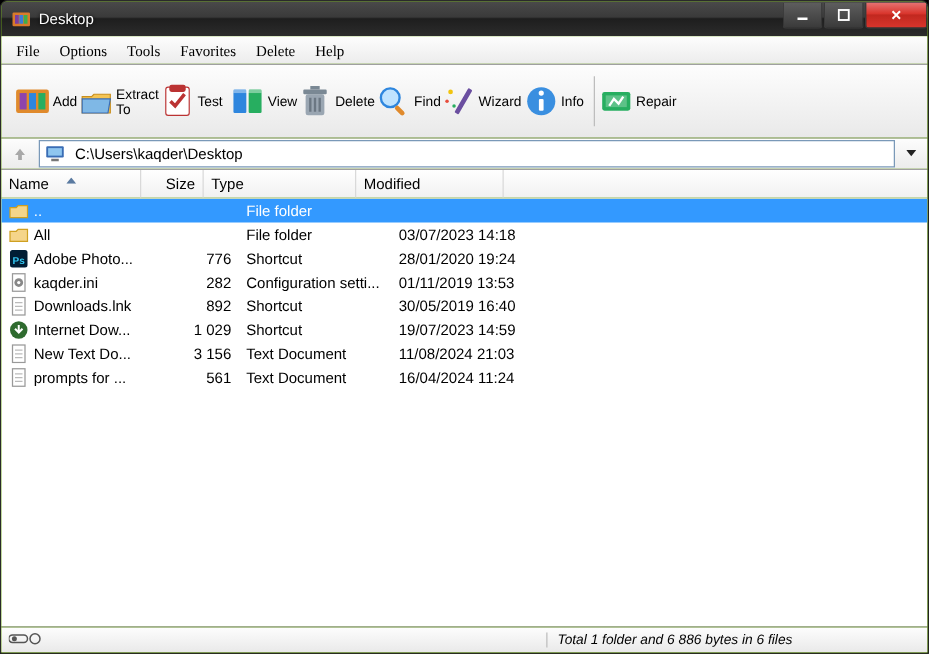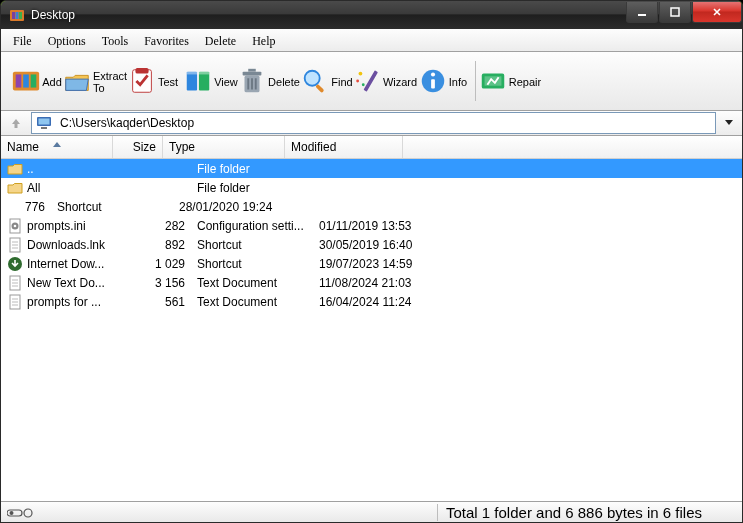--- a/index.html
+++ b/index.html
@@ -41,21 +41,21 @@
 .filelist{flex:1;overflow:auto;background:#fff;}
 .row{height:19px;display:flex;align-items:center;}
 .row.selected{background:#3399ff;color:#fff;}
 .cell{box-sizing:border-box;padding:0 6px;overflow:hidden;white-space:nowrap;text-overflow:ellipsis;}
 .cell.name{width:140px;display:flex;align-items:center;gap:4px;}
 .cell.size{width:50px;text-align:right;}
 .cell.type{width:122px;}
 .cell.mod{width:118px;}
 .ficon{width:16px;height:16px;flex:none;display:flex;align-items:center;justify-content:center;}
 
-.statusbar{height:20px;background:linear-gradient(to bottom,#fdfdfd,#e9e9e9);border-top:1px solid #a0a0a0;display:flex;align-items:center;font-size:15px;}
+.statusbar{height:20px;background:linear-gradient(to bottom,#fdfdfd,#e9e9e9);border-top:1px solid #a0a0a0;display:flex;align-items:center;font-size:11px;font-style:italic;}
 .statusbar .left{width:430px;padding-left:6px;display:flex;align-items:center;gap:6px;}
 .statusbar .right{flex:1;border-left:1px solid #bdbdbd;padding-left:8px;}
 </style>
 </head>
 <body>
 
 <div class="window">
 
   <div class="titlebar">
     <span class="icon">
@@ -251,36 +251,46 @@
         <div class="cell name">
           <span class="ficon">
             <svg width="16" height="16" viewBox="0 0 16 16">
               <path d="M1 5 L6 5 L7.5 3.5 L15 3.5 L15 13 L1 13 Z" fill="#f5d58a" stroke="#cfa021"></path>
             </svg>
           </span>
           <span>All</span>
         </div>
         <div class="cell size"></div>
         <div class="cell type">File folder</div>
-      </div>
-      <div class="row">
+        <div class="cell mod">03/07/2023 14:18</div>
+      </div>
+      <div class="row">
+        <div class="cell name">
+          <span class="ficon">
+            <svg width="16" height="16" viewBox="0 0 16 16">
+              <rect x="1" y="1" width="14" height="14" rx="2" fill="#001d34"></rect>
+              <text x="8" y="12" text-anchor="middle" font-size="8" font-weight="700" fill="#31c5f0">Ps</text>
+            </svg>
+          </span>
+          <span>Adobe Photo...</span>
+        </div>
         <div class="cell size">776</div>
         <div class="cell type">Shortcut</div>
         <div class="cell mod">28/01/2020 19:24</div>
       </div>
       <div class="row">
         <div class="cell name">
           <span class="ficon">
             <svg width="16" height="16" viewBox="0 0 16 16">
               <rect x="3" y="1" width="10" height="14" fill="#fff" stroke="#999"></rect>
               <circle cx="8" cy="8" r="3.5" fill="#888"></circle>
               <circle cx="8" cy="8" r="1.3" fill="#fff"></circle>
             </svg>
           </span>
-          <span>prompts.ini</span>
+          <span>kaqder.ini</span>
         </div>
         <div class="cell size">282</div>
         <div class="cell type">Configuration setti...</div>
         <div class="cell mod">01/11/2019 13:53</div>
       </div>
       <div class="row">
         <div class="cell name">
           <span class="ficon">
             <svg width="16" height="16" viewBox="0 0 16 16">
               <rect x="3" y="1" width="10" height="14" fill="#fff" stroke="#999"></rect>

